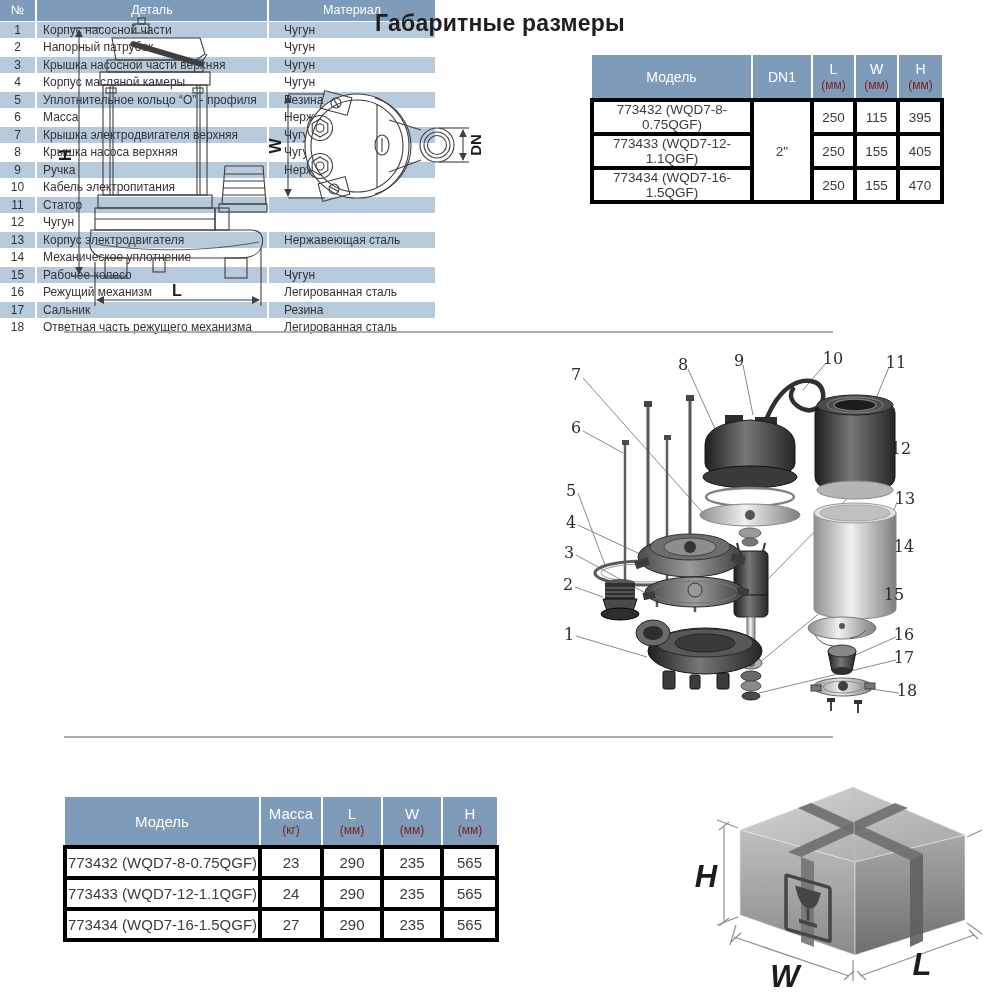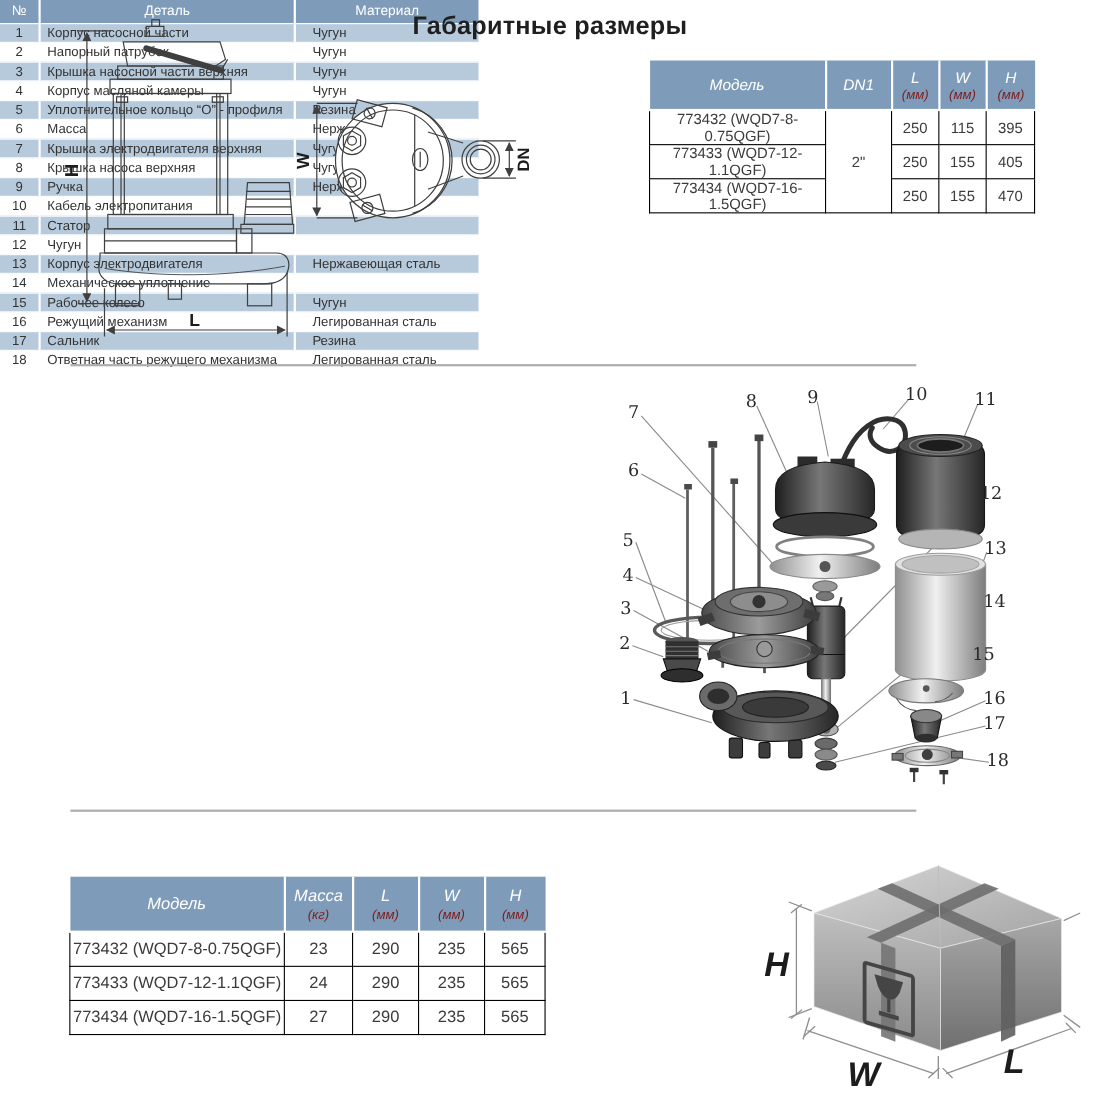--- a/index.html
+++ b/index.html
@@ -16,26 +16,26 @@
   #title2 { top:304px; }
   #title3 { top:745px; }
   .divider { position:absolute; left:64px; width:769px; height:2px; background:#adadad; }
   #hr1 { top:331px; }
   #hr2 { top:736px; }
 
   table { border-collapse:collapse; table-layout:fixed; }
   .spec-table { position:absolute; }
   .spec-table th {
     background:#7e9cb9; color:#fff; font-weight:normal; text-align:center;
-    border-right:2px solid #fff; border-bottom:2px solid #fff; vertical-align:middle;font-style:italic;
+    border-right:2px solid #fff; border-bottom:2px solid #fff; vertical-align:middle;
   }
   .spec-table th:last-child { border-right:none; }
   .spec-table td {
     background:#fff; color:#3b3b3b; text-align:center; vertical-align:middle;
-    border:1px solid #000000;
+    border:4px solid #000000;
   }
   .th-sub { font-size:12px; color:#7f1d1d; margin-top:1px; }
 
   #dims-table { left:590px; top:55px; width:350px; }
   #dims-table th { height:45px; font-size:14px; }
   #dims-table td { height:26px; font-size:13.5px; }
 
   #pkg-table { left:63px; top:797px; width:432px; }
   #pkg-table th { height:50px; font-size:15px; }
   #pkg-table td { height:31px; font-size:15px; }

